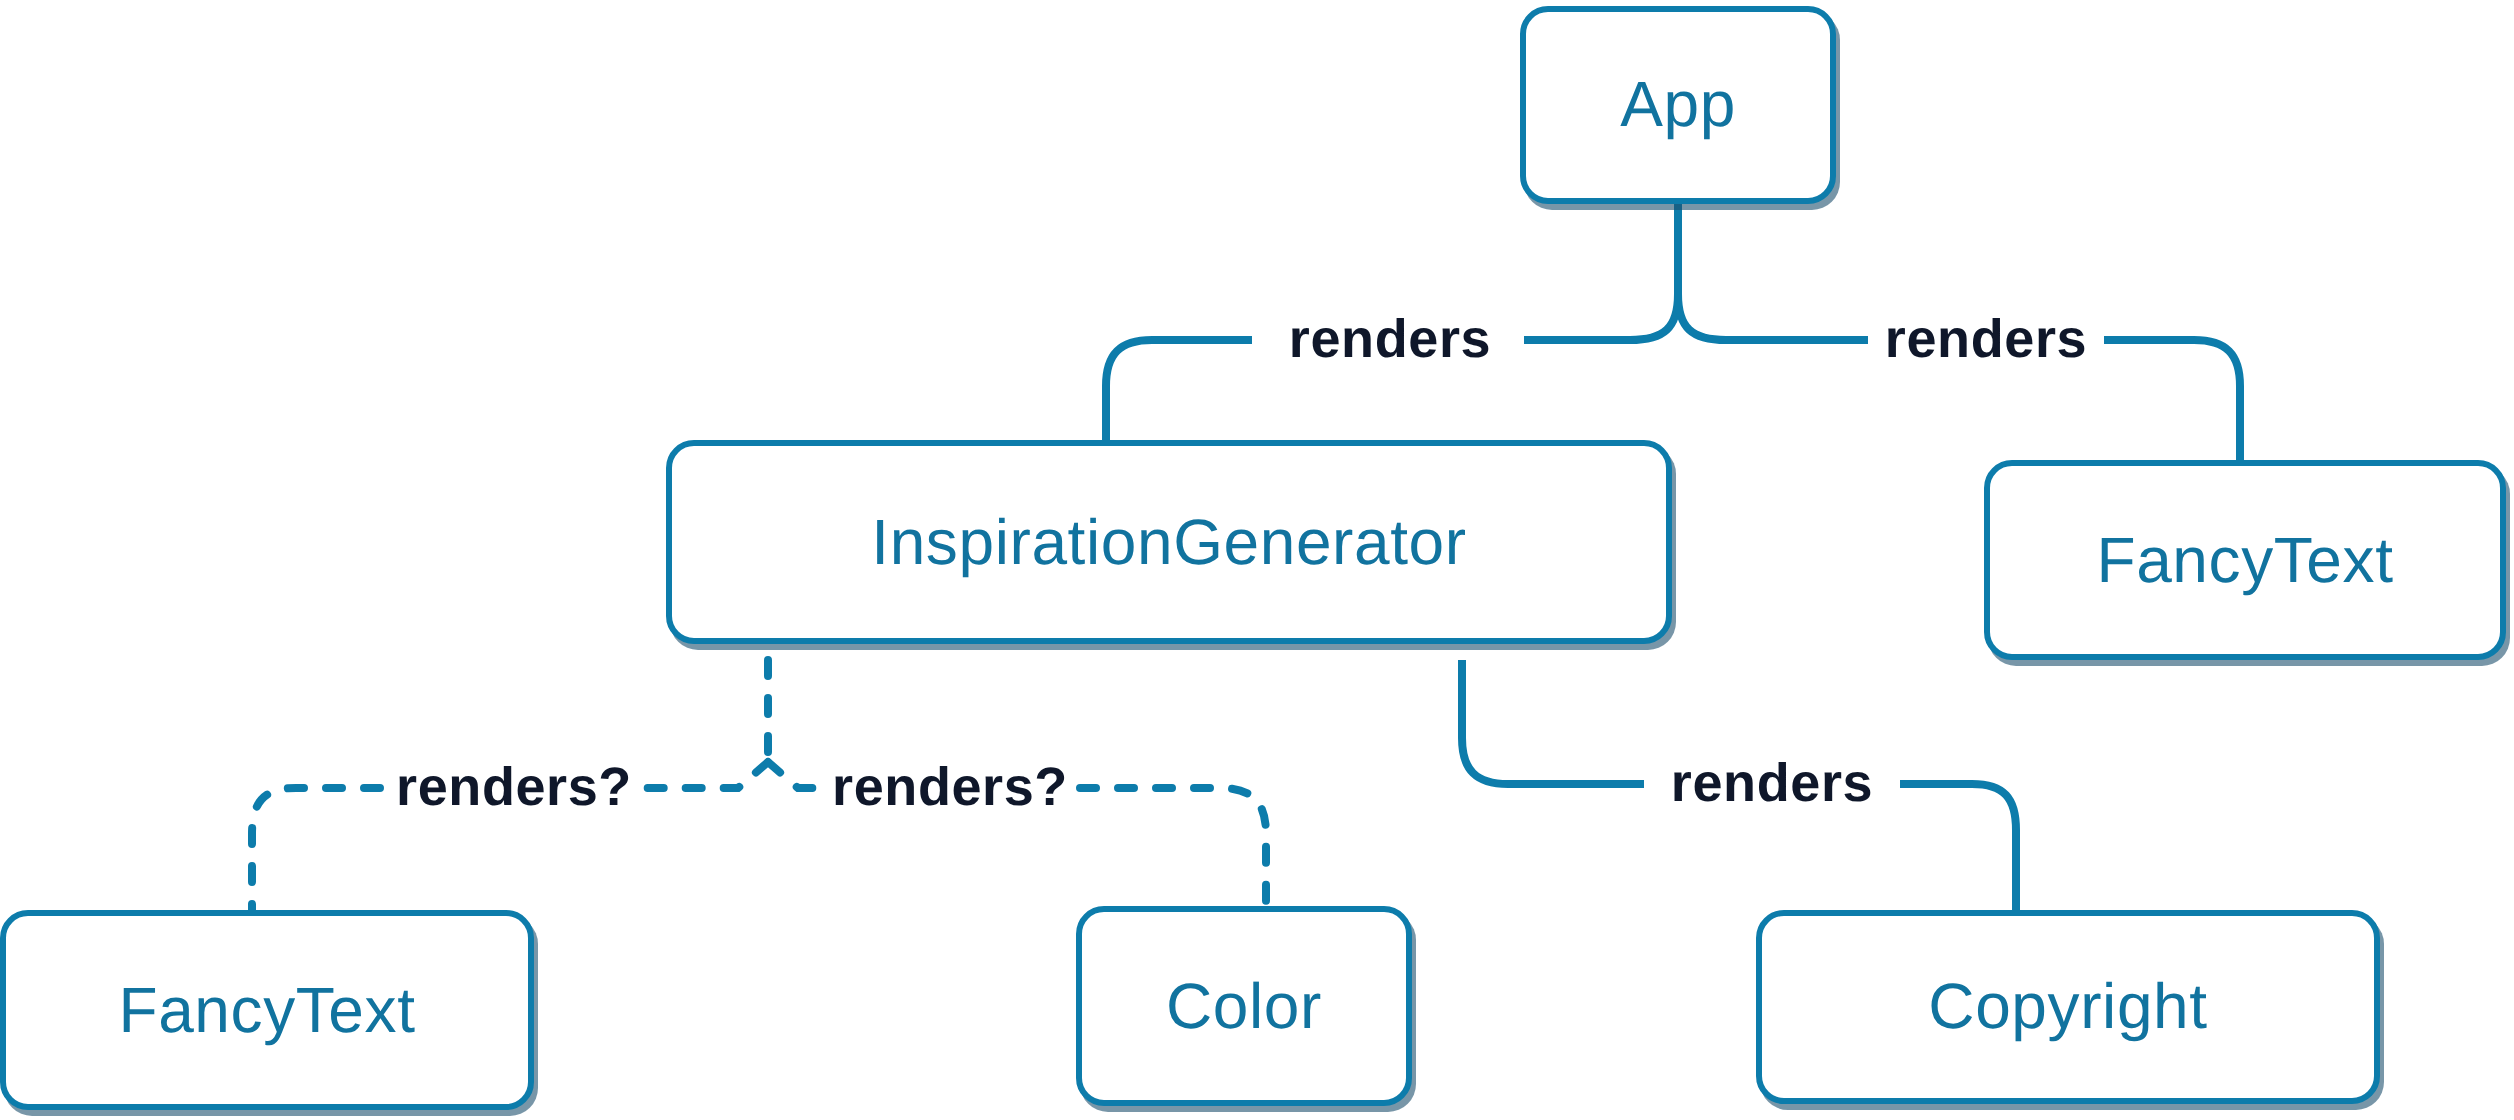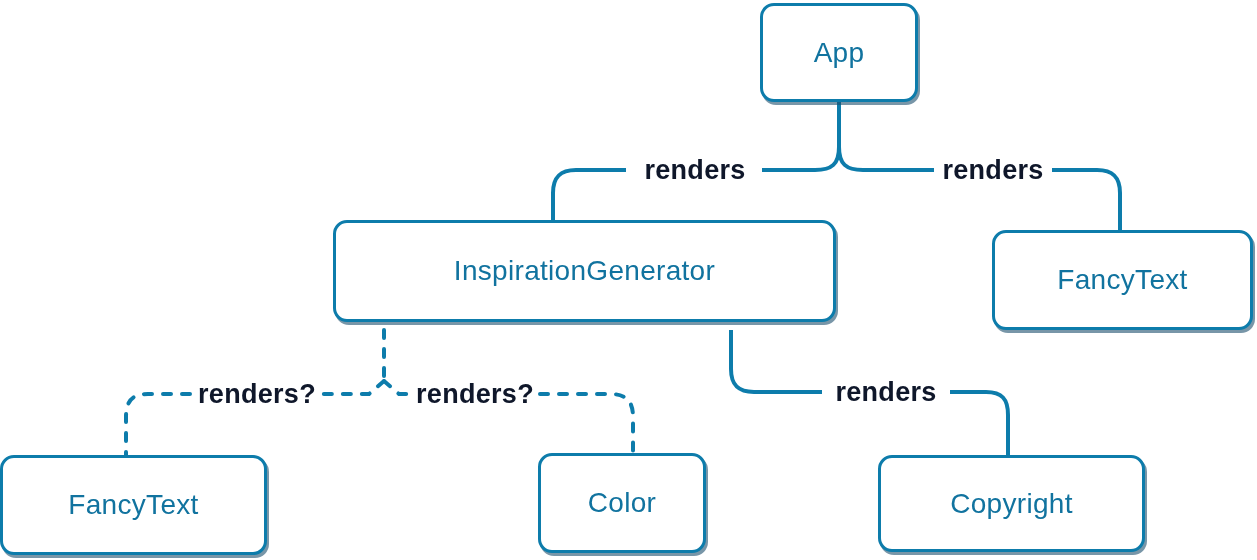--- a/index.html
+++ b/index.html
@@ -34,42 +34,42 @@
     position: absolute;
     box-sizing: border-box;
     background: #ffffff;
     border: 3px solid #0d7cab;
     border-radius: 14px;
     box-shadow: 2px 3px 0 rgba(30, 80, 110, 0.6);
     display: flex;
     align-items: center;
     justify-content: center;
     color: #11739f;
-    font-size: 28px;
+    font-size: 32px;
     font-weight: 500;
     letter-spacing: 0.3px;
     white-space: nowrap;
   }
   .edge-label {
     position: absolute;
     transform: translate(-50%, -50%);
     color: #0f172a;
     font-size: 27px;
     font-weight: 700;
     letter-spacing: 0.3px;
     white-space: nowrap;
     line-height: 1;
   }
   
   .node-app        { left: 760px; top: 3px;   width: 158px; height: 99px;  }
   .node-ig         { left: 333px; top: 220px; width: 503px; height: 102px; }
   .node-ft-top     { left: 992px; top: 230px; width: 261px; height: 100px; }
   .node-ft-bottom  { left: 0px;   top: 455px; width: 267px; height: 100px; }
   .node-color      { left: 538px; top: 453px; width: 168px; height: 100px; }
-  .node-copyright  { left: 878px; top: 455px; width: 267px; height: 97px;  }
+  .node-copyright  { left: 878px; top: 455px; width: 312px; height: 97px;  }
   
   .label-app-ig        { left: 695px; top: 170px; }
   .label-app-ft        { left: 993px; top: 170px; }
   .label-ig-ft-bottom  { left: 257px; top: 394px; }
   .label-ig-color      { left: 475px; top: 394px; }
   .label-ig-copyright  { left: 886px; top: 392px; }
 </style>
 </head>
 <body>
 

